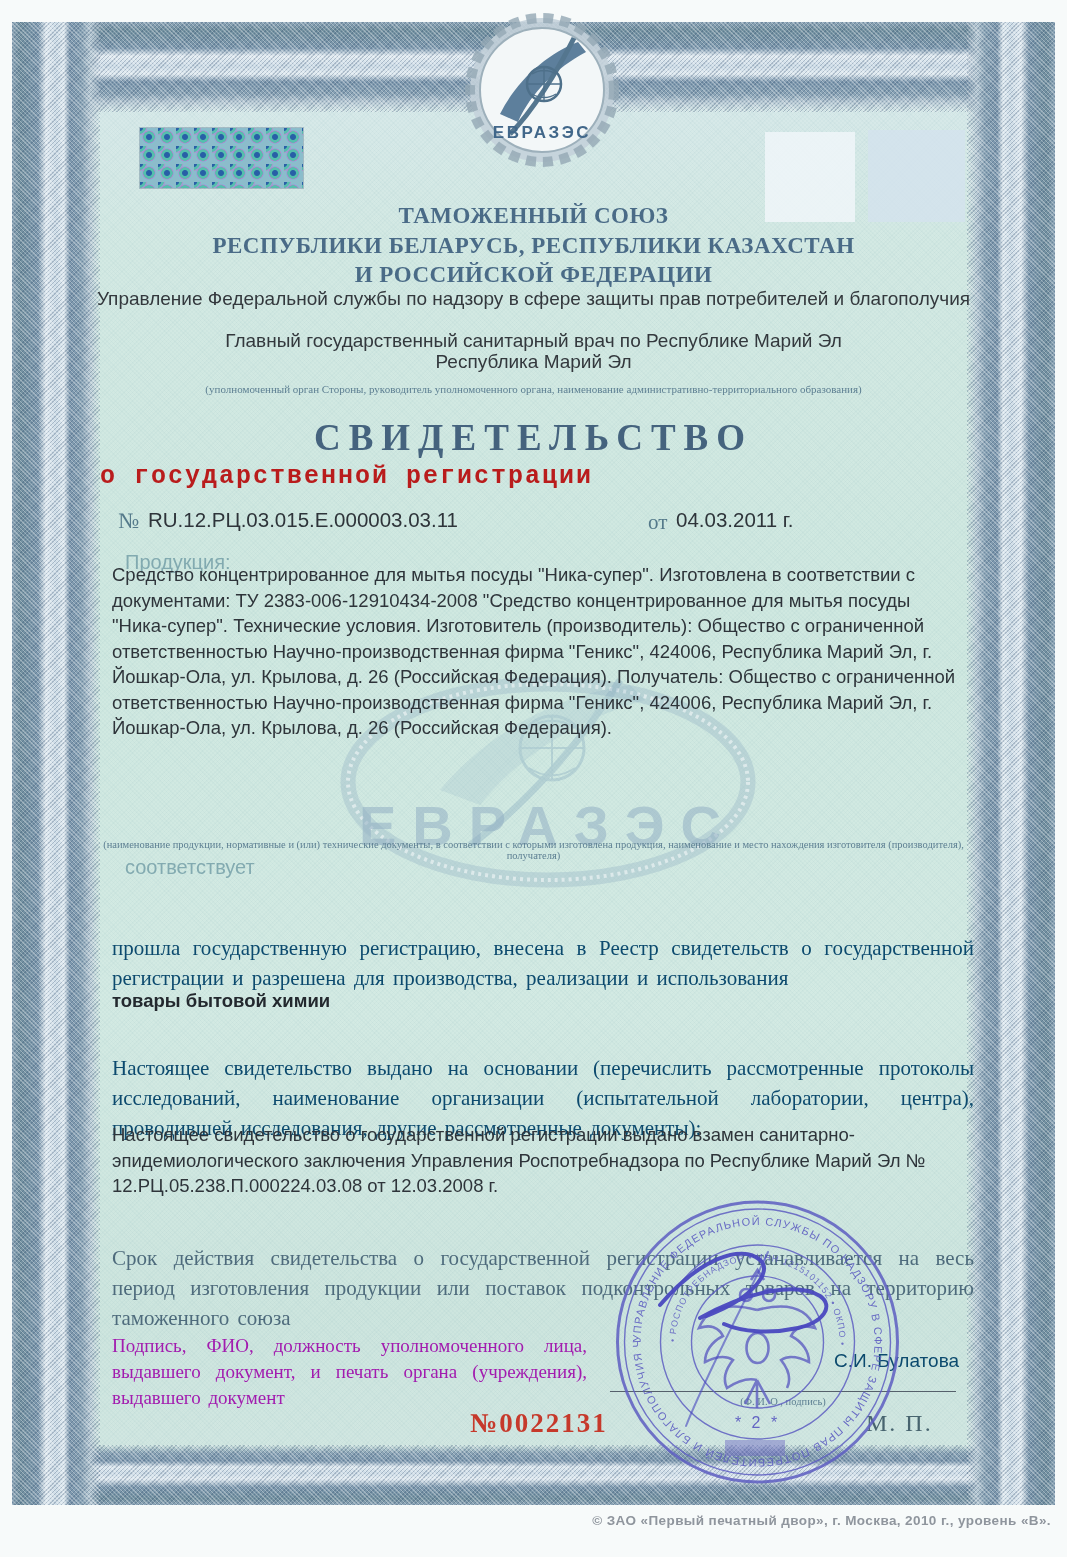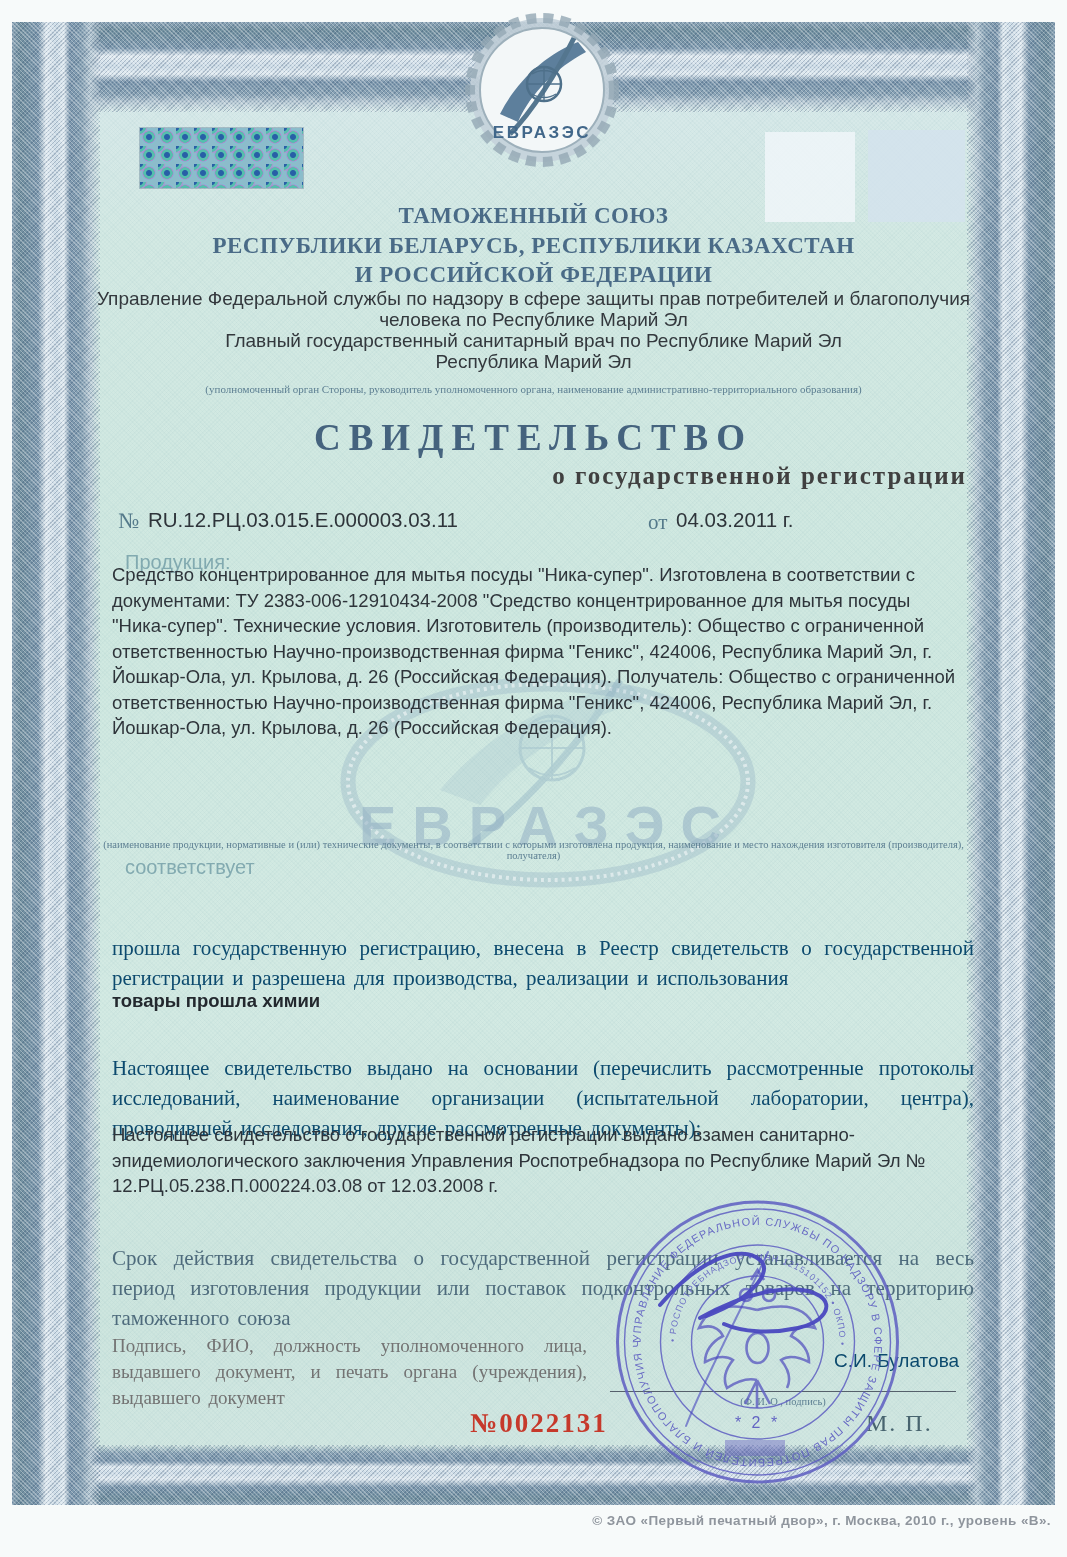--- a/index.html
+++ b/index.html
@@ -48,21 +48,21 @@
     background-size:18px 18px;box-shadow:0 0 0 1px rgba(55,85,115,.3);}
   .patch1{position:absolute;left:765px;top:132px;width:90px;height:90px;background:rgba(240,246,249,.85);}
   .patch2{position:absolute;left:868px;top:130px;width:97px;height:92px;background:rgba(211,226,237,.8);}
 
   
   .ser{font-family:"Liberation Serif",serif;}
   .hdr-serif{position:absolute;left:100px;width:867px;text-align:center;font-family:"Liberation Serif",serif;font-weight:bold;color:#4a6b87;font-size:23px;letter-spacing:.5px;}
   .hdr-sans{position:absolute;left:70px;width:927px;text-align:center;color:#33383d;font-size:19px;}
   .fineprint{position:absolute;left:100px;width:867px;text-align:center;font-family:"Liberation Serif",serif;color:#5d7f92;font-size:11px;}
   .title-main{position:absolute;left:100px;width:867px;text-align:center;font-family:"Liberation Serif",serif;font-weight:bold;color:#45637e;font-size:37px;letter-spacing:8px;}
-  .title-sub{position:absolute;left:100px;width:867px;text-align:right;font-family:Liberation Serif, serif;font-weight:bold;color:#404040;font-size:25px;letter-spacing:2px;}
+  .title-sub{position:absolute;left:100px;width:867px;text-align:left;font-family:Liberation Mono, monospace;font-weight:bold;color:#b91c1c;font-size:25px;letter-spacing:2px;}
   .formlbl{font-family:"Liberation Serif",serif;color:#54798a;}
   .ghost{position:absolute;font-family:Liberation Sans, sans-serif;color:rgba(80,130,145,.6);font-size:20px;margin-left:13px;}
   .fill-sans{position:absolute;color:#2e343a;font-size:18.5px;line-height:25.5px;}
   .form-serif{position:absolute;font-family:"Liberation Serif",serif;color:#0c4a6e;font-size:21px;line-height:30px;text-align:justify;word-spacing:3px;}
   .red{color:#c6392b;}
   footer.credit{position:absolute;right:16px;bottom:29px;font-size:13.5px;font-weight:bold;color:#8f959d;letter-spacing:.4px;}
   .sigline{position:absolute;left:610px;top:1391px;width:346px;border-top:1.6px solid #55606b;}
   .svg-abs{position:absolute;}
 </style>
 </head>
@@ -103,48 +103,47 @@
   </svg>
 
   <div class="holo"></div>
   <div class="patch1"></div>
   <div class="patch2"></div>
 
   <div class="hdr-serif" style="top:203px;">ТАМОЖЕННЫЙ СОЮЗ</div>
   <div class="hdr-serif" style="top:233px;">РЕСПУБЛИКИ БЕЛАРУСЬ, РЕСПУБЛИКИ КАЗАХСТАН</div>
   <div class="hdr-serif" style="top:262px;">И РОССИЙСКОЙ ФЕДЕРАЦИИ</div>
   <div class="hdr-sans" style="top:288px;">Управление Федеральной службы по надзору в сфере защиты прав потребителей и благополучия</div>
-  <div class="hdr-sans" style="top:309px;">человека по Республике Марий Эл</div>
   <div class="hdr-sans" style="top:330px;">Главный государственный санитарный врач по Республике Марий Эл</div>
   <div class="hdr-sans" style="top:351px;">Республика Марий Эл</div>
   <div class="fineprint" style="top:383px;">(уполномоченный орган Стороны, руководитель уполномоченного органа, наименование административно-территориального образования)</div>
 
   <div class="title-main" style="top:416px;">СВИДЕТЕЛЬСТВО</div>
   <div class="title-sub" style="top:462px;">о государственной регистрации</div>
 
   <span class="formlbl" style="position:absolute;left:118px;top:508px;font-size:22px;">№</span>
   <span style="position:absolute;left:148px;top:508px;font-size:20.5px;color:#2e343a;">RU.12.РЦ.03.015.Е.000003.03.11</span>
   <span class="formlbl" style="position:absolute;left:648px;top:510px;font-size:21px;">от</span>
   <span style="position:absolute;left:676px;top:508px;font-size:20.5px;color:#2e343a;">04.03.2011 г.</span>
 
   <div class="ghost" style="left:112px;top:551px;">Продукция:</div>
   <div class="fill-sans" style="left:112px;top:562px;width:858px;">Средство концентрированное для мытья посуды "Ника-супер". Изготовлена в соответствии с документами: ТУ 2383-006-12910434-2008 "Средство концентрированное для мытья посуды "Ника-супер". Технические условия. Изготовитель (производитель): Общество с ограниченной ответственностью Научно-производственная фирма "Геникс", 424006, Республика Марий Эл, г. Йошкар-Ола, ул. Крылова, д. 26 (Российская Федерация).  Получатель: Общество с ограниченной ответственностью Научно-производственная фирма "Геникс", 424006, Республика Марий Эл, г. Йошкар-Ола, ул. Крылова, д. 26 (Российская Федерация).</div>
   <div class="fineprint" style="top:839px;font-size:10.5px;">(наименование продукции, нормативные и (или) технические документы, в соответствии с которыми изготовлена продукция, наименование и место нахождения изготовителя (производителя), получателя)</div>
 
   <div class="ghost" style="left:112px;top:856px;">соответствует</div>
 
   <div class="form-serif" style="left:112px;top:933px;width:862px;">прошла государственную регистрацию, внесена в Реестр свидетельств о государственной регистрации и разрешена для производства, реализации и использования</div>
-  <div class="fill-sans" style="left:112px;top:988px;width:400px;font-weight:bold;color:#23282e;">товары прошла химии</div>
+  <div class="fill-sans" style="left:112px;top:988px;width:400px;font-weight:bold;color:#23282e;">товары бытовой химии</div>
 
   <div class="form-serif" style="left:112px;top:1053px;width:862px;">Настоящее свидетельство выдано на основании (перечислить рассмотренные протоколы исследований, наименование организации (испытательной лаборатории, центра), проводившей исследования, другие рассмотренные документы):</div>
   <div class="fill-sans" style="left:112px;top:1122px;width:858px;">Настоящее свидетельство о государственной регистрации выдано взамен санитарно-эпидемиологического заключения Управления Роспотребнадзора по Республике Марий Эл № 12.РЦ.05.238.П.000224.03.08 от 12.03.2008 г.</div>
 
   <div class="form-serif" style="left:112px;top:1243px;width:862px;color:#4e6b7c;">Срок действия свидетельства о государственной регистрации устанавливается на весь период изготовления продукции или поставок подконтрольных товаров на территорию таможенного союза</div>
 
-  <div class="form-serif" style="left:112px;top:1333px;width:475px;font-size:19px;line-height:26px;color:#737373;">Подпись, ФИО, должность уполномоченного лица, выдавшего документ, и печать органа (учреждения), выдавшего документ</div>
+  <div class="form-serif" style="left:112px;top:1333px;width:475px;font-size:19px;line-height:26px;color:#a21caf;">Подпись, ФИО, должность уполномоченного лица, выдавшего документ, и печать органа (учреждения), выдавшего документ</div>
   <div style="position:absolute;left:834px;top:1350px;font-size:19px;color:#0c4a6e;text-align:right;">С.И. Булатова</div>
   <div class="sigline"></div>
   <div class="fineprint" style="left:610px;width:346px;top:1396px;font-size:10.5px;">(Ф. И. О., подпись)</div>
   <div class="ser red" style="position:absolute;left:470px;top:1408px;font-size:27px;font-weight:bold;letter-spacing:2px;">№0022131</div>
   <div class="ser" style="position:absolute;left:866px;top:1410px;font-size:24px;color:#48646f;letter-spacing:2px;">М. П.</div>
 
   <svg class="svg-abs" style="left:605px;top:1192px;" width="305" height="300" viewBox="0 0 305 300">
     <defs>
       <path id="ringO" d="M152.5 150 m -117 0 a 117 117 0 1 1 234 0 a 117 117 0 1 1 -234 0"></path>
       <path id="ringI" d="M152.5 150 m -82 0 a 82 82 0 1 1 164 0 a 82 82 0 1 1 -164 0"></path>

